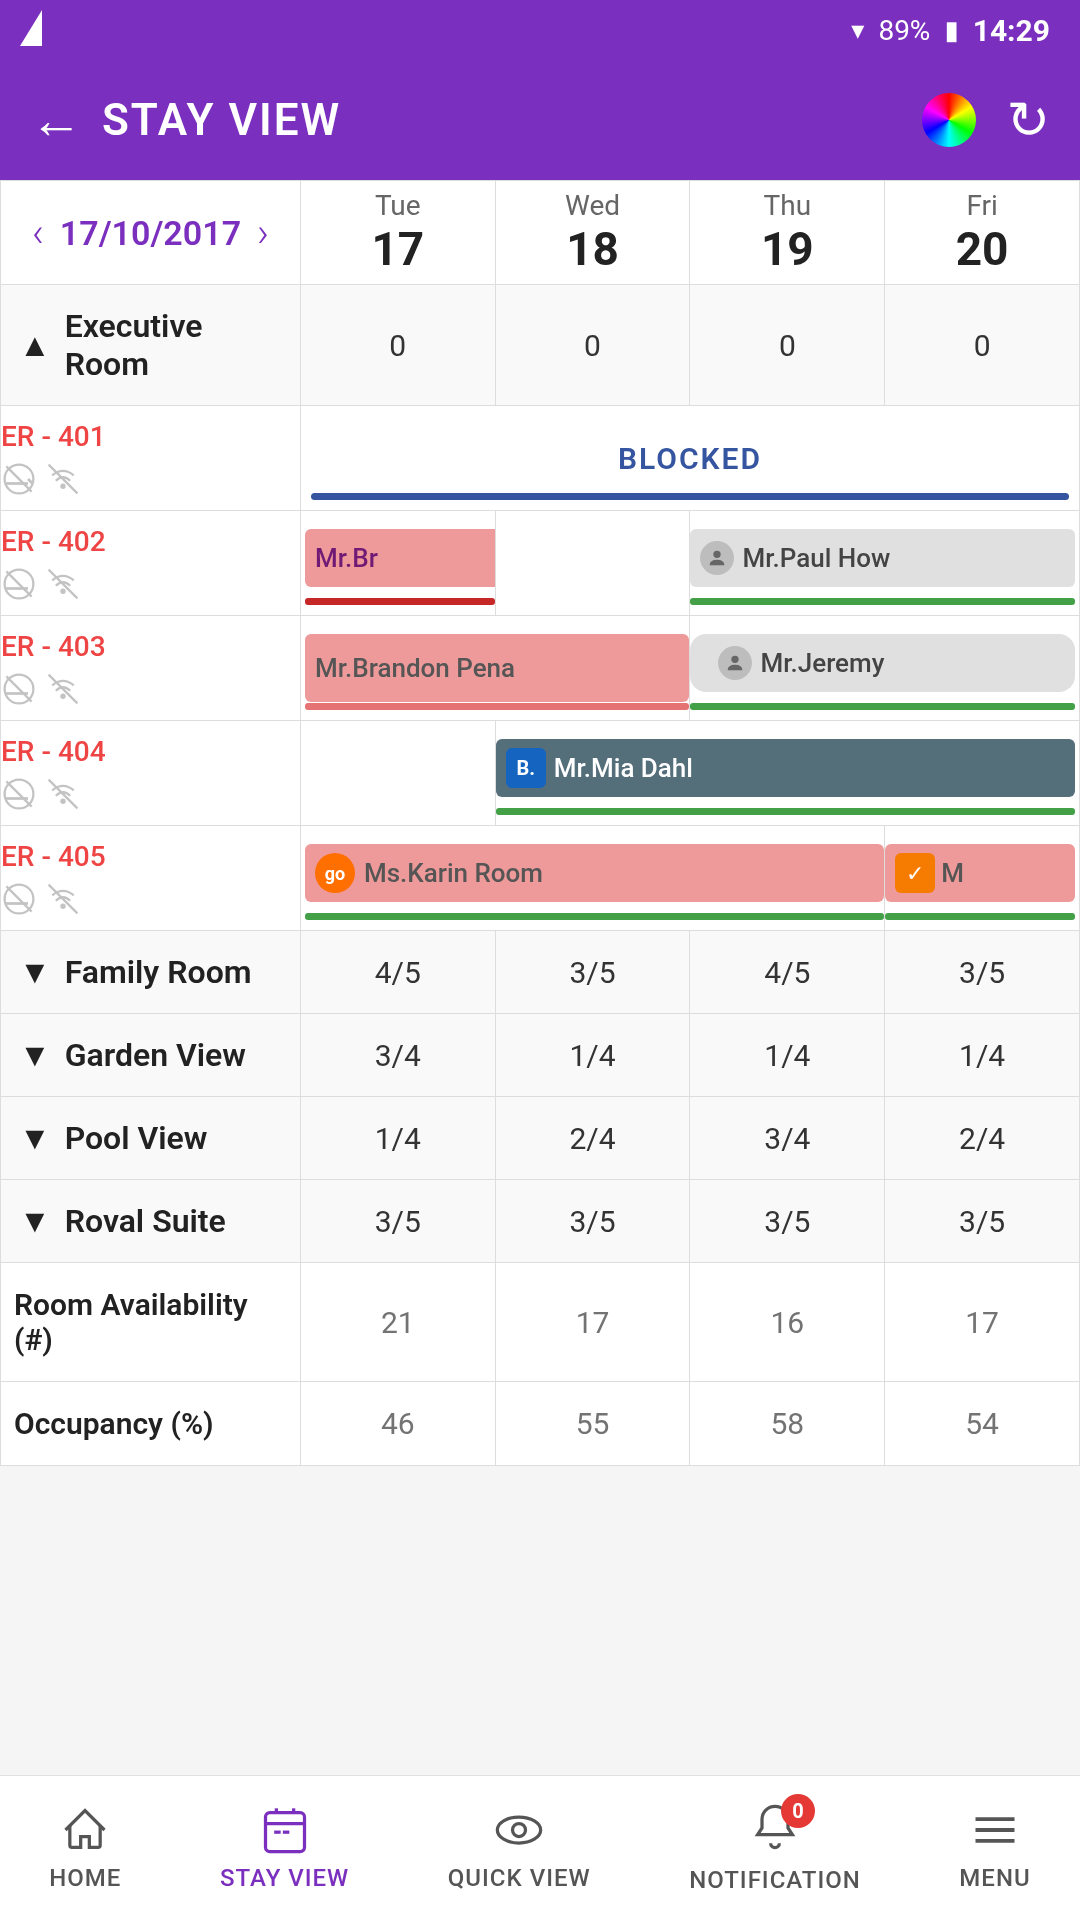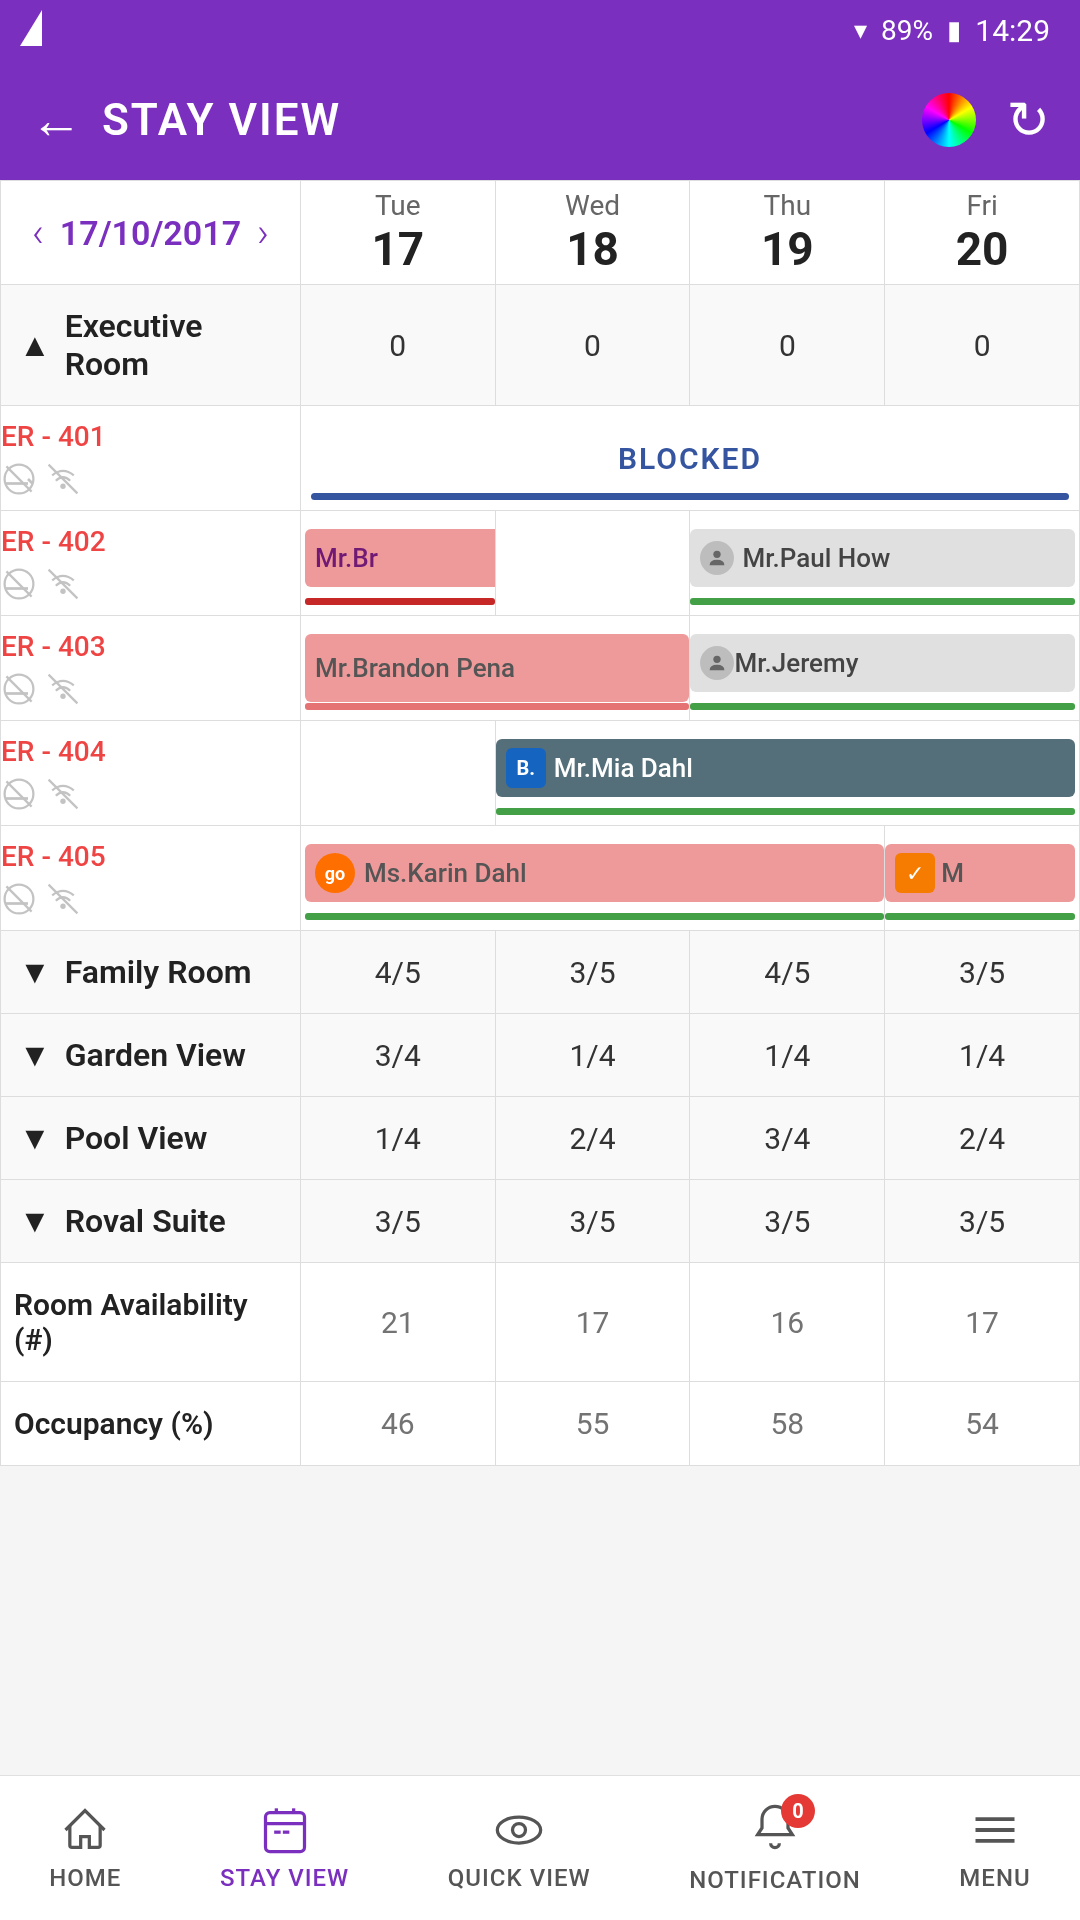--- a/index.html
+++ b/index.html
@@ -35,21 +35,21 @@
       border-bottom: 36px solid white;
     }
     .status-bar-right {
       display: flex;
       align-items: center;
       gap: 14px;
     }
     .wifi-icon { font-size: 26px; }
     .battery-pct { font-size: 28px; font-weight: 400; }
     .battery-icon { font-size: 26px; }
-    .time { font-size: 30px; font-weight: 400; }
+    .time { font-size: 30px; font-weight: 700; }
 
     
     .top-bar {
       background: #7B2FBE;
       height: 120px;
       display: flex;
       align-items: center;
       padding: 0 30px;
       color: white;
     }
@@ -441,21 +441,21 @@
       </td>
 
       <td colspan="2" style="position:relative; padding:0; height:105px;">
         <div style="position:absolute; top:18px; left:4px; right:0; background:#ef9a9a; height:68px; border-radius:6px; display:flex; align-items:center; padding:0 10px;">
           <span style="font-size:26px; color:#555; font-weight:500;">Mr.Brandon Pena</span>
         </div>
         <div style="position:absolute; bottom:10px; left:4px; right:0; height:7px; background:#e57373; border-radius:3px;"></div>
       </td>
 
       <td colspan="2" style="position:relative; padding:0; height:105px;">
-        <div style="position:absolute; top:18px; left:0; right:4px; background:#e0e0e0; height:58px; border-radius:6px; display:flex; align-items:center; padding:0 10px; ">
+        <div style="position:absolute; top:18px; left:0; right:4px; background:#e0e0e0; height:58px; border-radius:16px; display:flex; align-items:center; padding:0 28px; gap:8px;">
           <div style="width:34px;height:34px;border-radius:50%;background:#bdbdbd;display:flex;align-items:center;justify-content:center;flex-shrink:0;">
             <svg viewBox="0 0 24 24" width="22" height="22">
                   <circle cx="12" cy="8" r="4" fill="#666"></circle>
                   <path d="M4 20 Q4 14 12 14 Q20 14 20 20" fill="#666"></path>
                 </svg>
           </div>
           <span style="font-size:26px; color:#444; font-weight:500;">Mr.Jeremy</span>
         </div>
         <div style="position:absolute; bottom:10px; left:0; right:4px; height:7px; background:#43a047; border-radius:3px;"></div>
       </td>
@@ -504,21 +504,21 @@
             <path d="M12 22 Q20 14 28 22" fill="none" stroke="#888" stroke-width="2.5"></path>
             <circle cx="20" cy="28" r="3" fill="#888"></circle>
             <line x1="4" y1="4" x2="36" y2="36" stroke="#888" stroke-width="2.5"></line>
           </svg>
         </div>
       </td>
 
       <td colspan="3" style="position:relative; padding:0; height:105px;">
         <div style="position:absolute; top:18px; left:4px; right:0; background:#ef9a9a; height:58px; border-radius:6px; display:flex; align-items:center; padding:0 10px; gap:9px;">
           <div style="width:40px;height:40px;border-radius:50%;background:#ff6f00;display:flex;align-items:center;justify-content:center;flex-shrink:0; font-size:18px; font-weight:700; color:white;">go</div>
-          <span style="font-size:26px; color:#555; font-weight:500;">Ms.Karin Dahl</span>
+          <span style="font-size:26px; color:#555; font-weight:500;">Ms.Karin Room</span>
         </div>
         <div style="position:absolute; bottom:10px; left:4px; right:0; height:7px; background:#43a047; border-radius:3px;"></div>
       </td>
 
       <td style="position:relative; padding:0; height:105px;">
         <div style="position:absolute; top:18px; left:0; right:4px; background:#ef9a9a; height:58px; border-radius:6px; display:flex; align-items:center; padding:0 10px; gap:6px;">
           <div style="width:40px;height:40px;border-radius:6px;background:#f57c00;display:flex;align-items:center;justify-content:center;flex-shrink:0; font-size:22px; color:white;">✓</div>
           <span style="font-size:26px; color:#555; font-weight:500;">M</span>
         </div>
         <div style="position:absolute; bottom:10px; left:0; right:4px; height:7px; background:#43a047; border-radius:3px;"></div>

